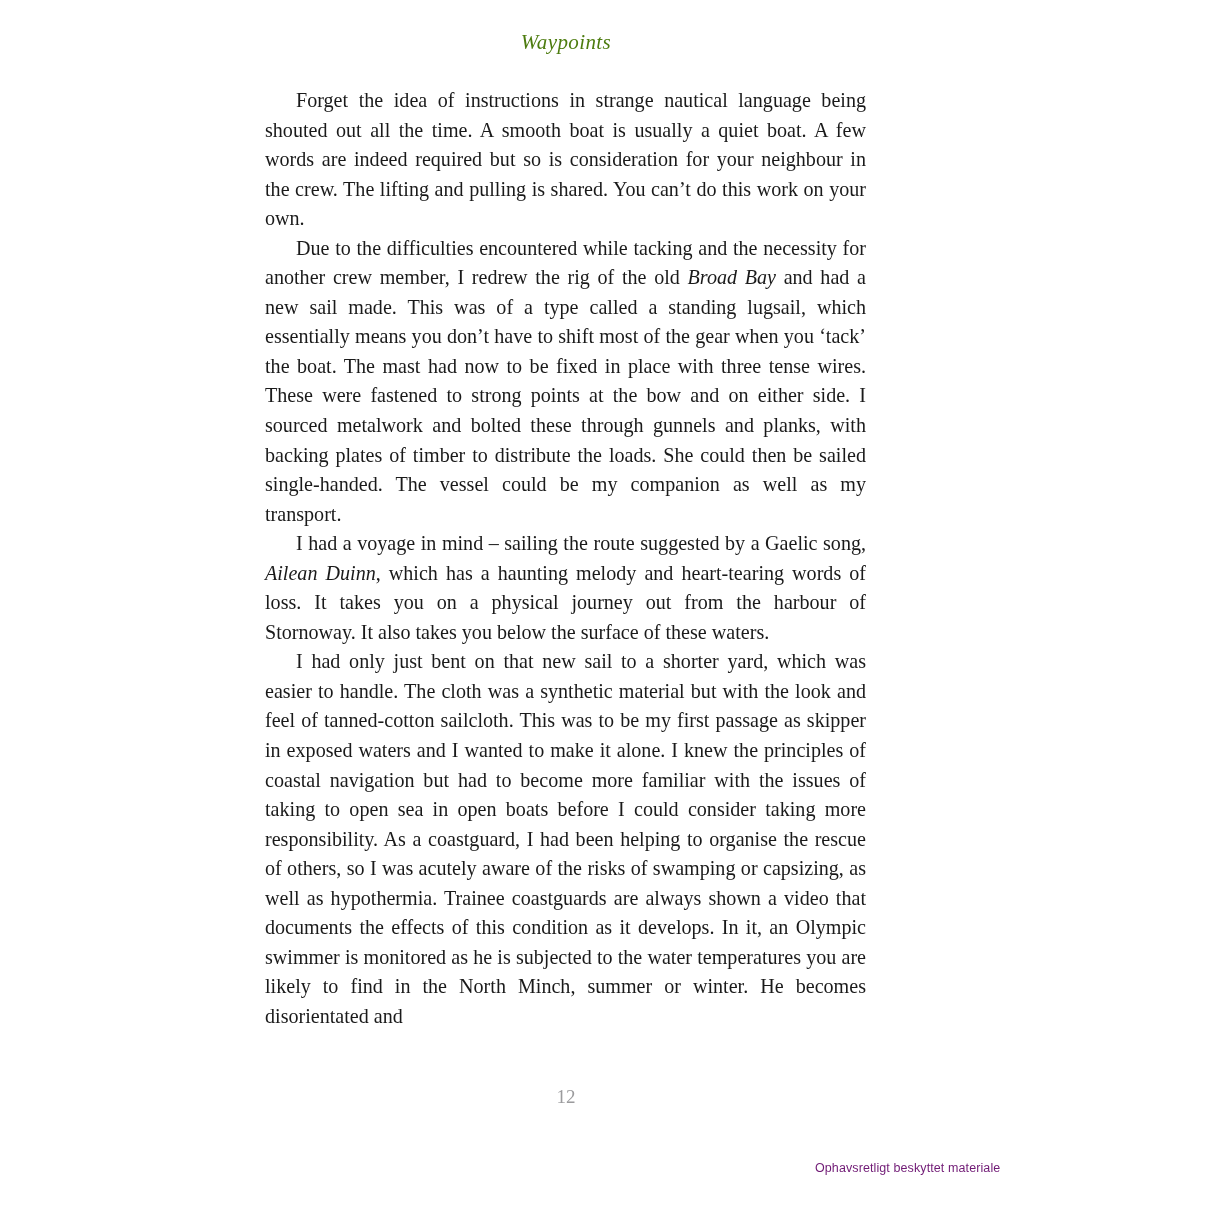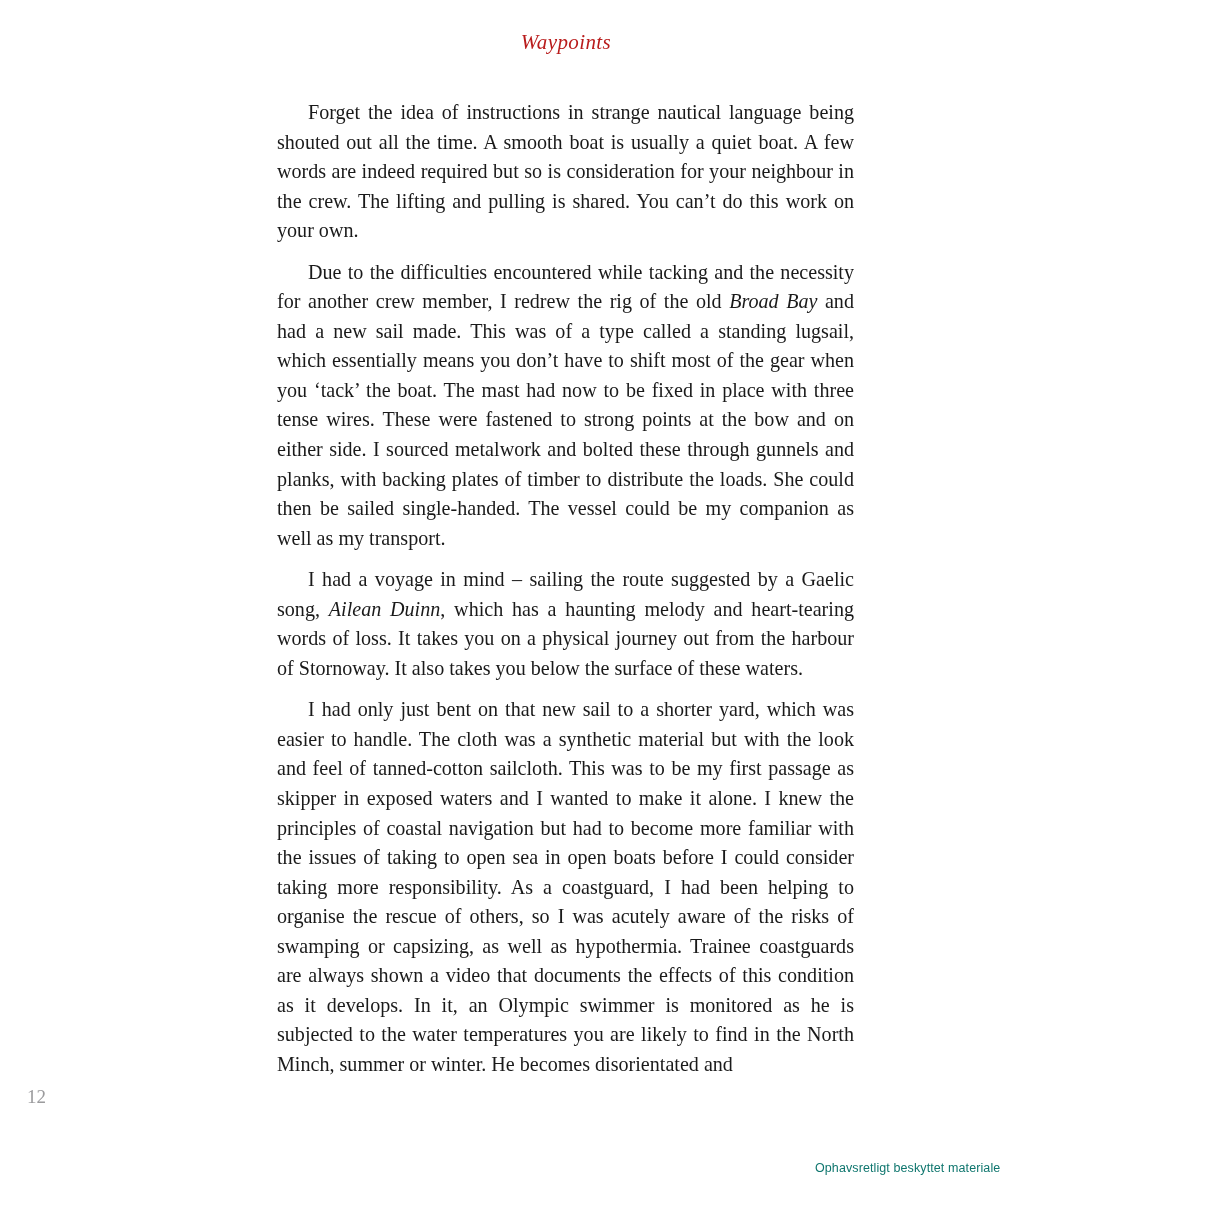--- a/index.html
+++ b/index.html
@@ -26,68 +26,67 @@
   .running-head {
     position: absolute;
     top: 30px;
     left: 0;
     width: 1132px;           
     text-align: center;
     font-family: "Liberation Serif", "DejaVu Serif", serif;
     font-style: italic;
     font-size: 21px;
     letter-spacing: 0.4px;
-    color: #b91c1c;
+    color: #4d7c0f;
   }
 
   
   .text-block {
     position: absolute;
     left: 265px;
     top: 86px;
     width: 601px;
   }
 
   .para {
-    margin: 12px;
+    margin: 0;
     text-align: justify;
     text-justify: inter-word;
     font-size: 20.1px;
     line-height: 29.55px;
     color: #1a1a1a;
     text-indent: 31px;
     hyphens: none;
     -webkit-hyphens: none;
   }
 
   .para i,
   .para em {
   }
 
   
   .folio {
     position: absolute;
     top: 1086px;
     left: 0;
     width: 1132px;
-    text-align: left;
+    text-align: center;
     font-size: 19px;
     color: #9b9b9d;
     font-family: "Liberation Serif", "DejaVu Serif", serif;
-    margin-left: 27px;
   }
 
   
   .watermark {
     position: absolute;
     top: 1161px;
     left: 815px;
     font-family: "Liberation Sans", "DejaVu Sans", sans-serif;
     font-size: 12.5px;
-    color: #0f766e;
+    color: #701a75;
     letter-spacing: 0.1px;
     white-space: nowrap;
   }
 </style>
 </head>
 <body>
 
 <div class="page">
 
   <div class="running-head">Waypoints</div>

